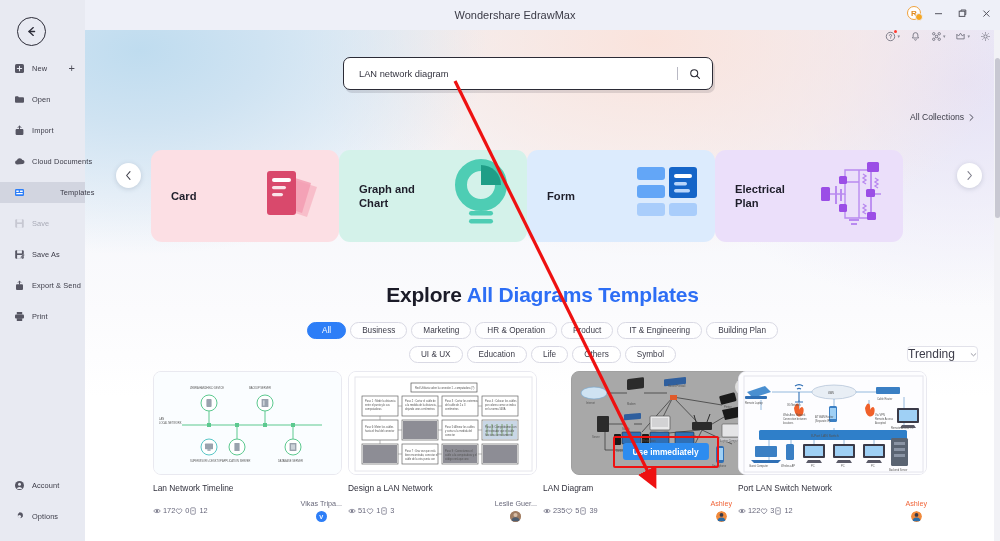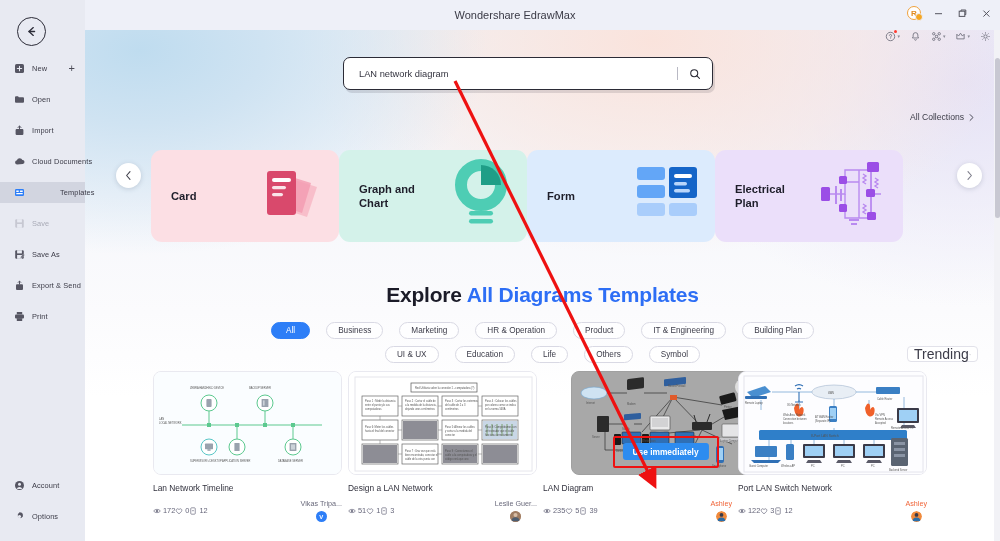--- a/index.html
+++ b/index.html
@@ -131,36 +131,36 @@
   
   .explore {
     position: absolute; left: 0; right: 0; top: 253px;
     text-align: center; font-size: 21px; font-weight: bold;
     color: #1b1b28; letter-spacing: -.2px; z-index: 4;
   }
   .explore .hl { color: #2d6ef5; }
 
   
   .chips { position: absolute; left: 0; right: 0; top: 292px; z-index: 4; }
-  .chip-line { display: flex; justify-content: center; gap: 16px; margin-bottom: 7px; }
+  .chip-line { display: flex; justify-content: center; gap: 4px; margin-bottom: 7px; }
   .chip {
     height: 17px; padding: 0 11px; border-radius: 9px;
     border: 1px solid #d9d9e4; background: rgba(255,255,255,.72);
     font-size: 8.2px; color: #3c3c49;
     display: flex; align-items: center; cursor: pointer; white-space: nowrap;
   }
   .chip.sel { background: #2d7ef7; border-color: #2d7ef7; color: #fff; padding: 0 14px; }
 
   
   .sort-box {
     position: absolute; right: 22px; top: 316px;
     width: 71px; height: 16px; border-radius: 4px;
     background: #fff; border: 1px solid #e2e2ea;
     display: flex; align-items: center; justify-content: space-between;
-    padding: 0 6px; font-size: 14px; color: #3c3c49; cursor: pointer; z-index: 6;
+    padding: 0 0; font-size: 12px; color: #3c3c49; cursor: pointer; z-index: 6;
   }
 
   
   .tpl-grid { position: absolute; left: 68px; top: 341px; display: flex; gap: 6px; z-index: 4; }
   .tpl-card { width: 189px; cursor: pointer; }
   .tpl-thumb {
     position: relative; width: 189px; height: 104px; border-radius: 8px;
     background: #fff; border: 1px solid #e9e9f0; overflow: hidden;
   }
   .tpl-thumb.hover { background: #a8a8a8; border-color: #a0a0a0; margin-left: 28px; }

